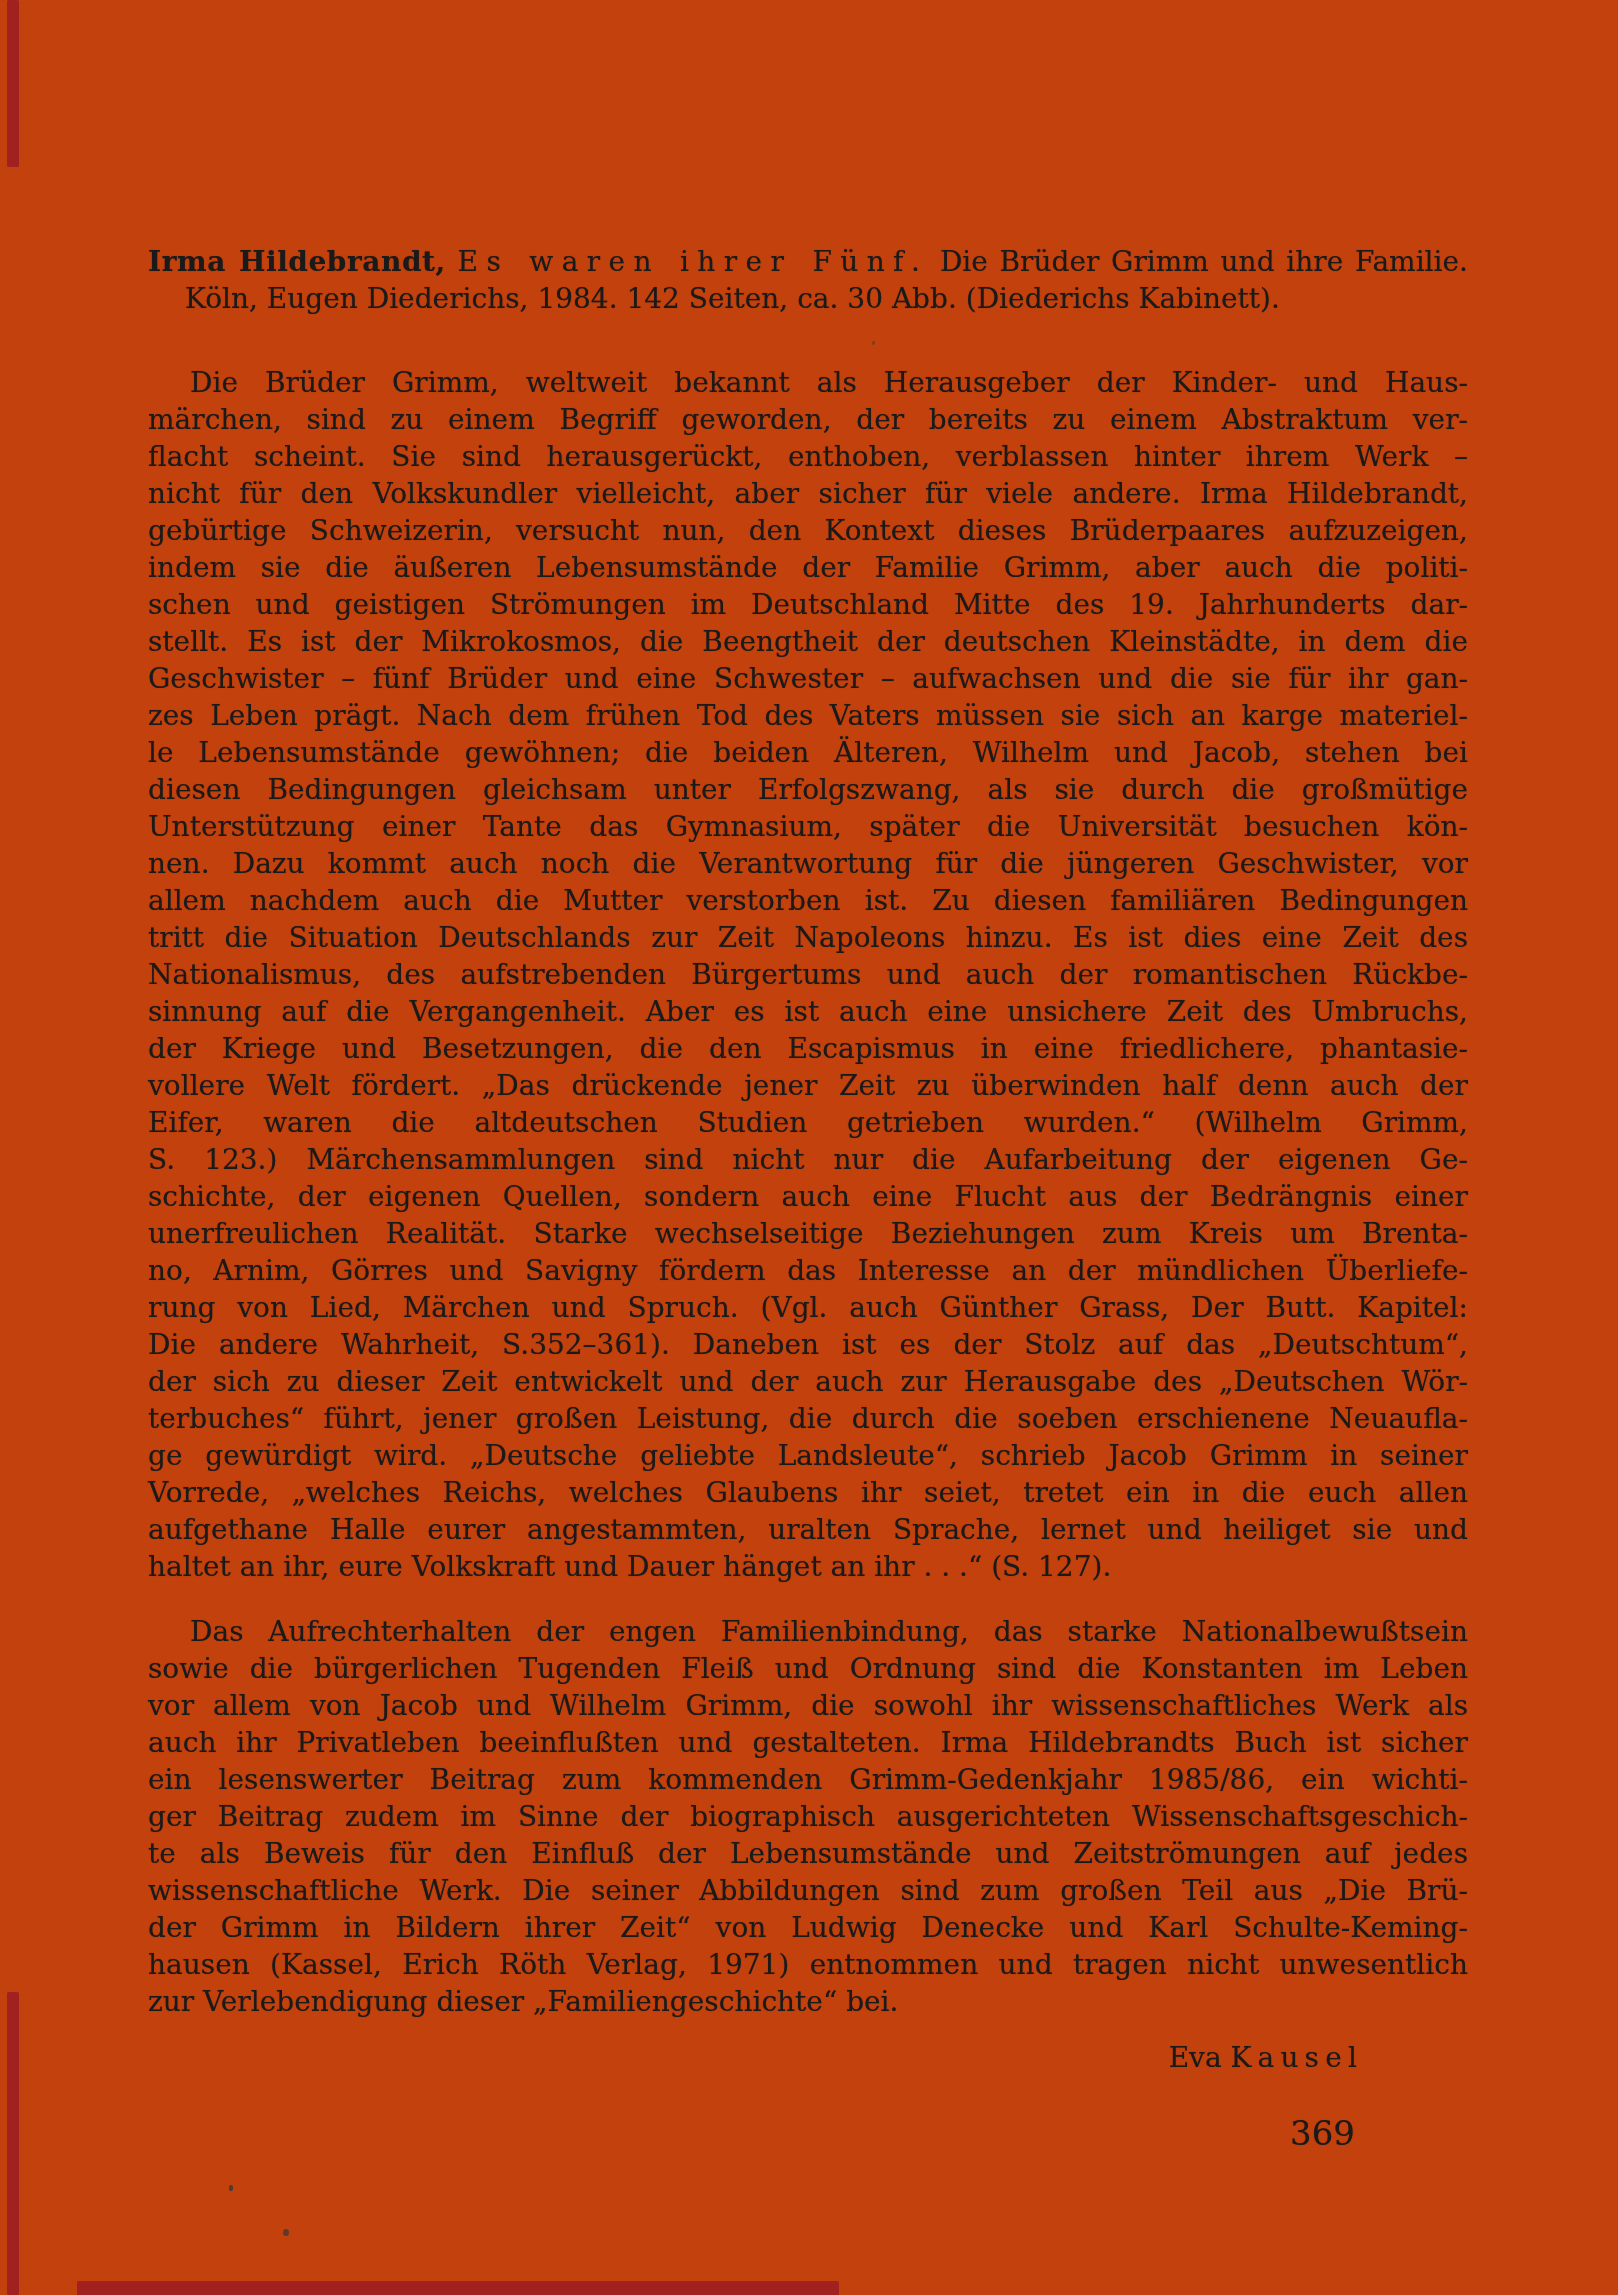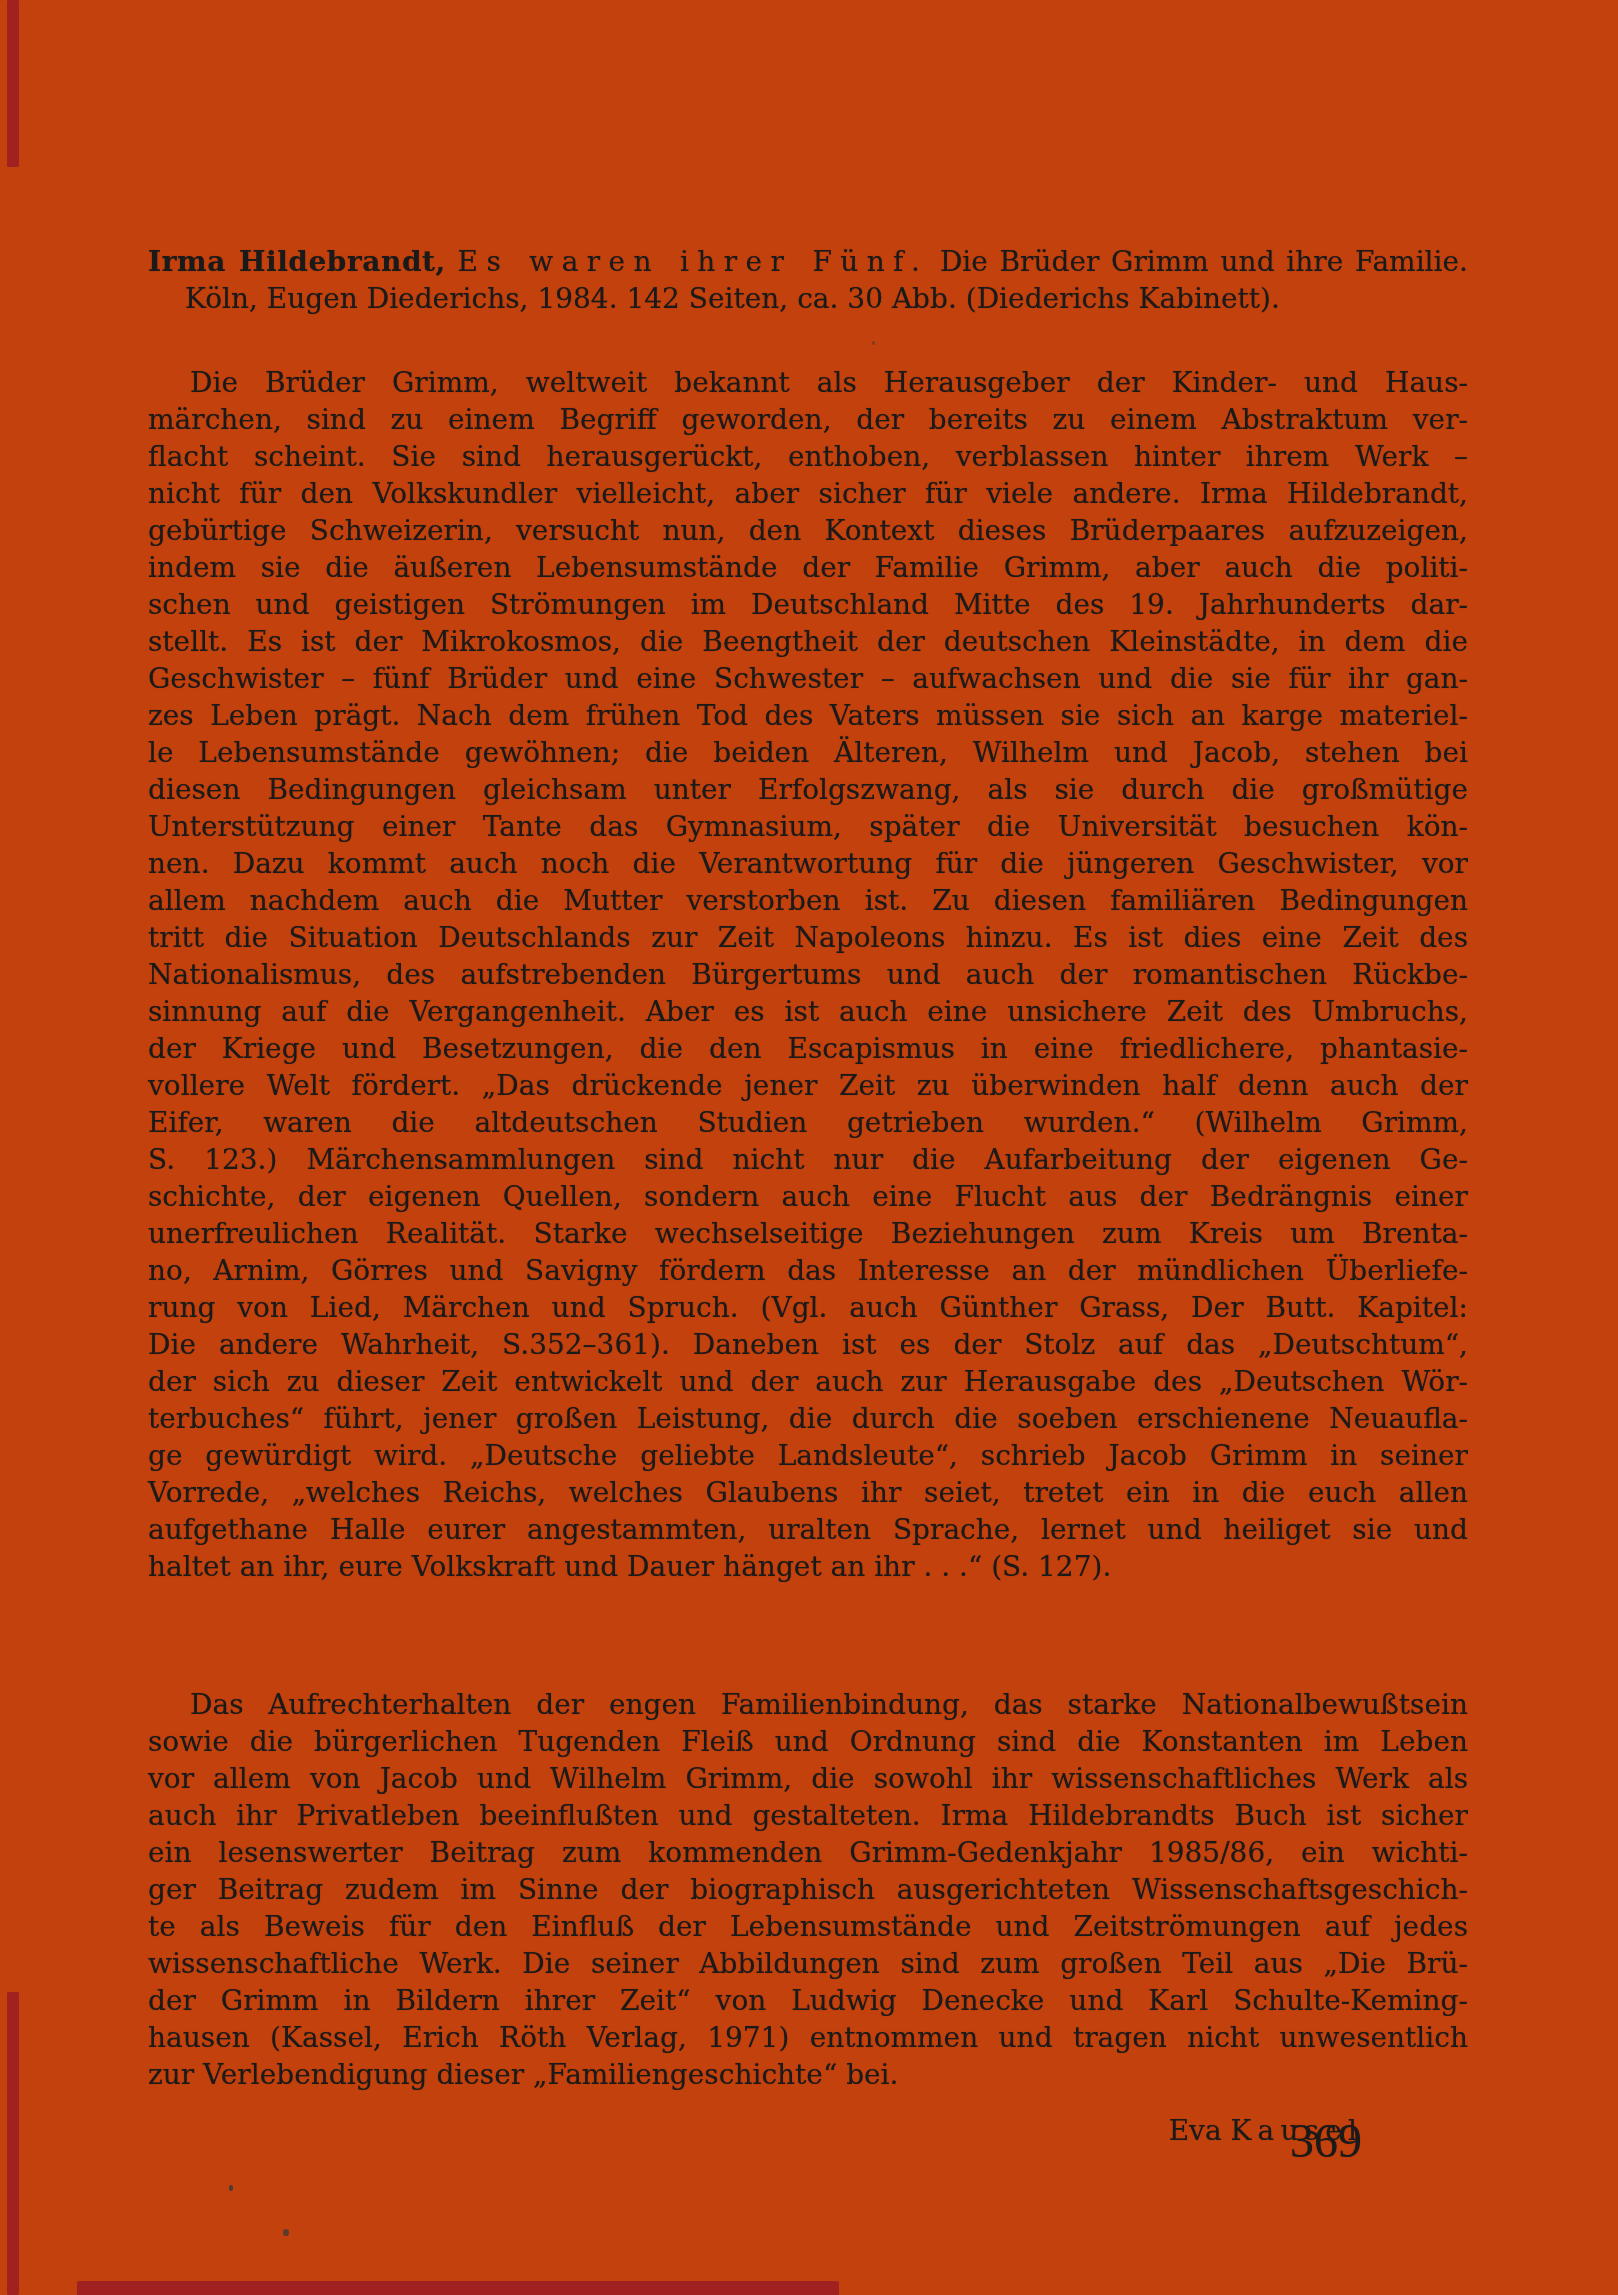--- a/index.html
+++ b/index.html
@@ -9,26 +9,26 @@
   .content{position:absolute;left:148px;top:243px;width:1320px;
            font-size:28px;line-height:37px;
            text-shadow:0 0 0.8px rgba(20,20,20,.45);}
   .jline{text-align:justify;text-align-last:justify;white-space:normal;}
   .lastline{text-align-last:left;}
   .indent{padding-left:42px;}
   .hang{padding-left:37px;}
   .ref-author{font-weight:bold;letter-spacing:.02em;}
   .ref-spaced{letter-spacing:.30em;}
   .para{margin:0;}
-  .para2{margin-top:101px;}
+  .para2{margin-top:28px;}
   .body-block{margin-top:47px;}
   .signature{margin-top:19px;text-align:right;padding-right:105px;}
   .sig-last{letter-spacing:.22em;}
-  .pageno{position:absolute;top:2113px;right:256px;font-size:48px;
-          text-shadow:0 0 0.8px rgba(20,20,20,.45);font-family:Liberation Serif, serif;}
+  .pageno{position:absolute;top:2113px;right:263px;font-size:34px;
+          text-shadow:0 0 0.8px rgba(20,20,20,.45);}
   .edge-mark{position:absolute;background:#a12121;border-radius:1.6px;}
   .mark-top-left{left:6.5px;top:0;width:12px;height:167px;}
   .mark-bottom-left{left:6.5px;top:1992px;width:12px;height:303px;}
   .mark-bottom{left:77px;top:2281px;width:762px;height:14.6px;}
   .speck{position:absolute;background:#3a3a3a;border-radius:50%;}
   .speck1{left:229px;top:2185px;width:4px;height:5.7px;opacity:.85;}
   .speck2{left:283px;top:2229px;width:5.7px;height:7.3px;opacity:.75;}
   .speck3{left:872px;top:341px;width:3.2px;height:4px;opacity:.5;}
 </style>
 </head>

